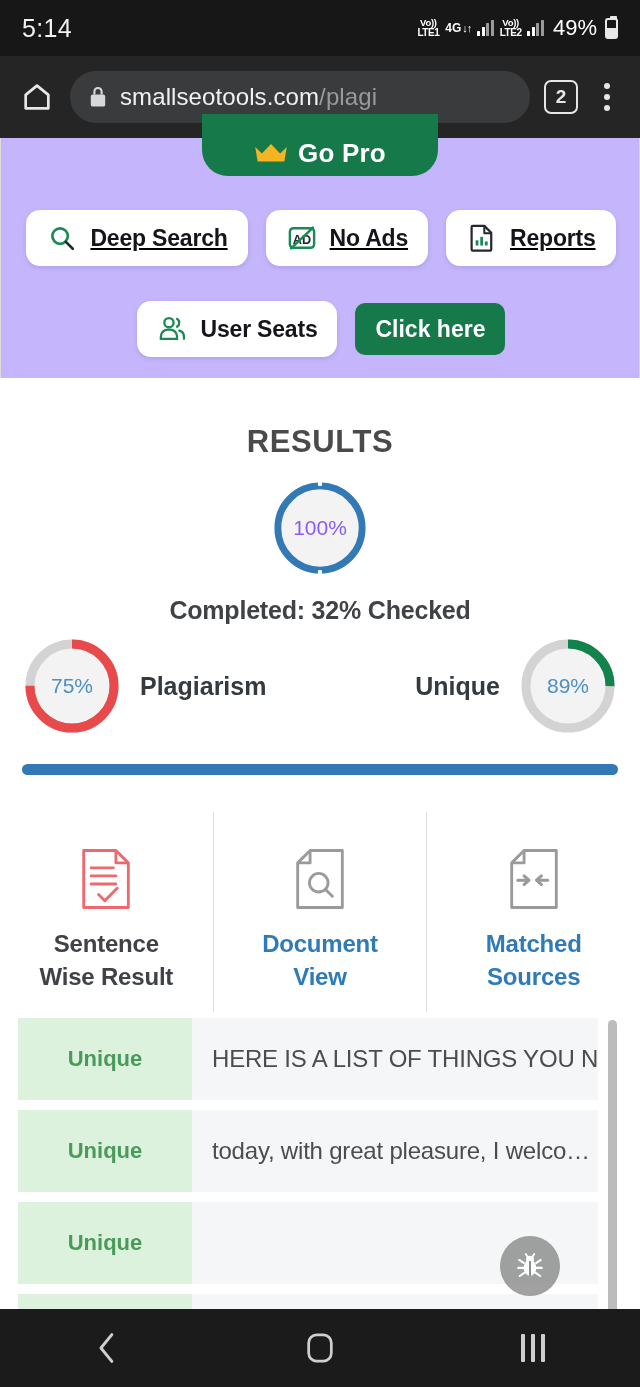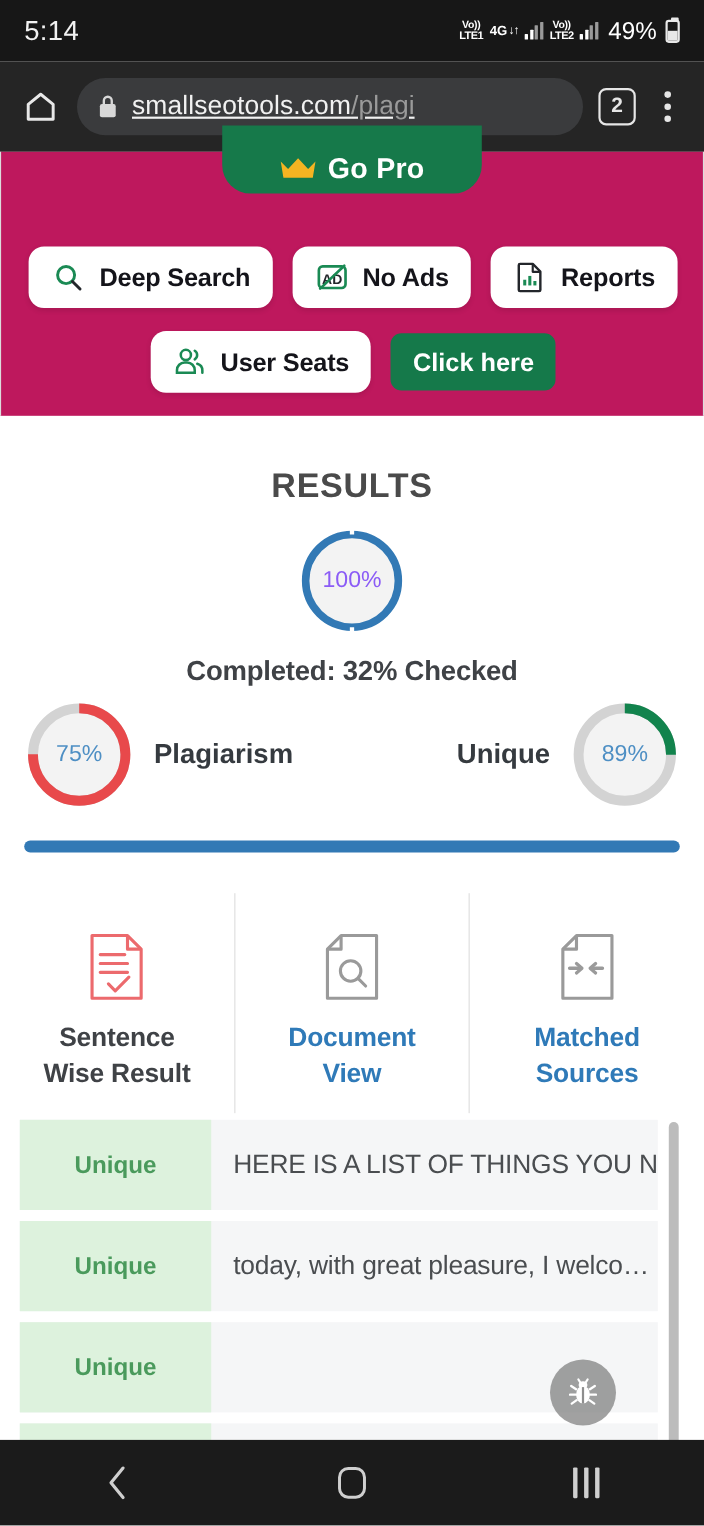--- a/index.html
+++ b/index.html
@@ -51,53 +51,52 @@
   }
   .home-ico { width:38px; height:38px; flex:0 0 auto; display:flex; align-items:center; justify-content:center; }
   .urlpill {
     flex:1 1 auto; height:52px; background:#3a3b3d; border-radius:26px;
     display:flex; align-items:center; padding:0 18px; gap:12px; overflow:hidden; min-width:0;
   }
   .lock-ico { flex:0 0 auto; display:flex; align-items:center; }
   .urltext {
     font-size:24px; color:#f1f1f1; white-space:nowrap; overflow:hidden;
     letter-spacing:0.1px;
-    text-decoration:underline;
   }
   .urltext .dim { color:#9a9a9a; }
   .tabcount {
     flex:0 0 auto; width:34px; height:34px; border:2.5px solid #e6e6e6; border-radius:7px;
     display:flex; align-items:center; justify-content:center;
     color:#e6e6e6; font-size:19px; font-weight:bold;
   }
   .kebab { flex:0 0 auto; width:30px; height:34px; display:flex; flex-direction:column;
            align-items:center; justify-content:center; gap:5px; }
   .kebab i { display:block; width:6px; height:6px; border-radius:50%; background:#e6e6e6; }
 
   
   .promo {
     position:absolute; top:138px; left:0; width:640px; height:240px;
-    background:#be185d;
+    background:#c4b5fd;
     border-left:1px solid #dcdcdc; border-right:1px solid #dcdcdc;
   }
   .gopro-tab {
     position:absolute; top:-24px; left:50%; transform:translateX(-50%);
     width:236px; height:62px; background:#16794a;
     border-radius:0 0 26px 26px;
     display:flex; align-items:center; justify-content:center; gap:10px;
     padding-top:16px;
   }
   .crown { width:34px; height:22px; display:block; }
   .gopro-label { color:#ffffff; font-size:26px; font-weight:bold; letter-spacing:0.2px; }
 
   .chiprow {
     position:absolute; left:0; width:640px; display:flex; justify-content:center;
     align-items:center; gap:18px;
   }
-  .chiprow.r1 { top:86px; }
+  .chiprow.r1 { top:72px;text-decoration:underline; }
   .chiprow.r2 { top:163px; }
   .chip {
     background:#ffffff; border-radius:14px; height:56px;
     display:flex; align-items:center; gap:12px; padding:0 20px;
     box-shadow:0 2px 5px rgba(0,0,0,0.10);
   }
   .chip-label { font-size:23px; font-weight:bold; color:#14141a; white-space:nowrap; letter-spacing:-0.2px; }
   .chip-ico { width:32px; height:32px; flex:0 0 auto; display:flex; align-items:center; justify-content:center; }
   .clickhere {
     background:#15794a; color:#ffffff; border-radius:10px; height:52px;

